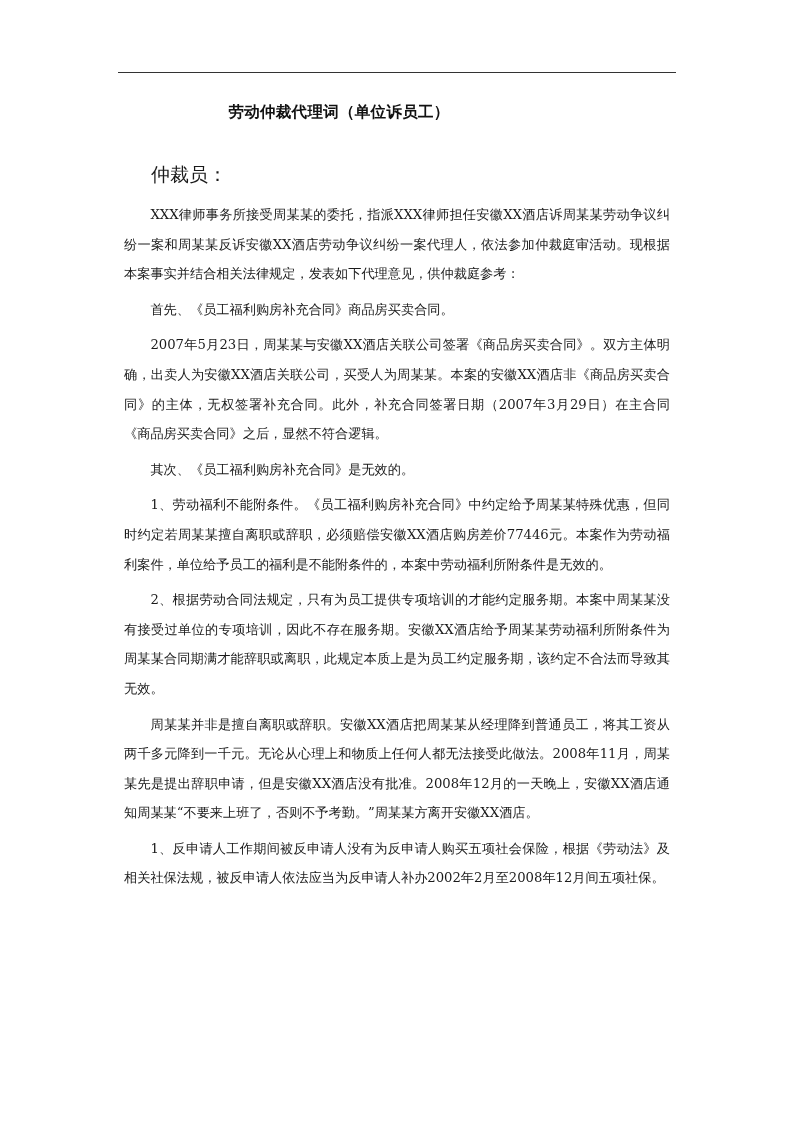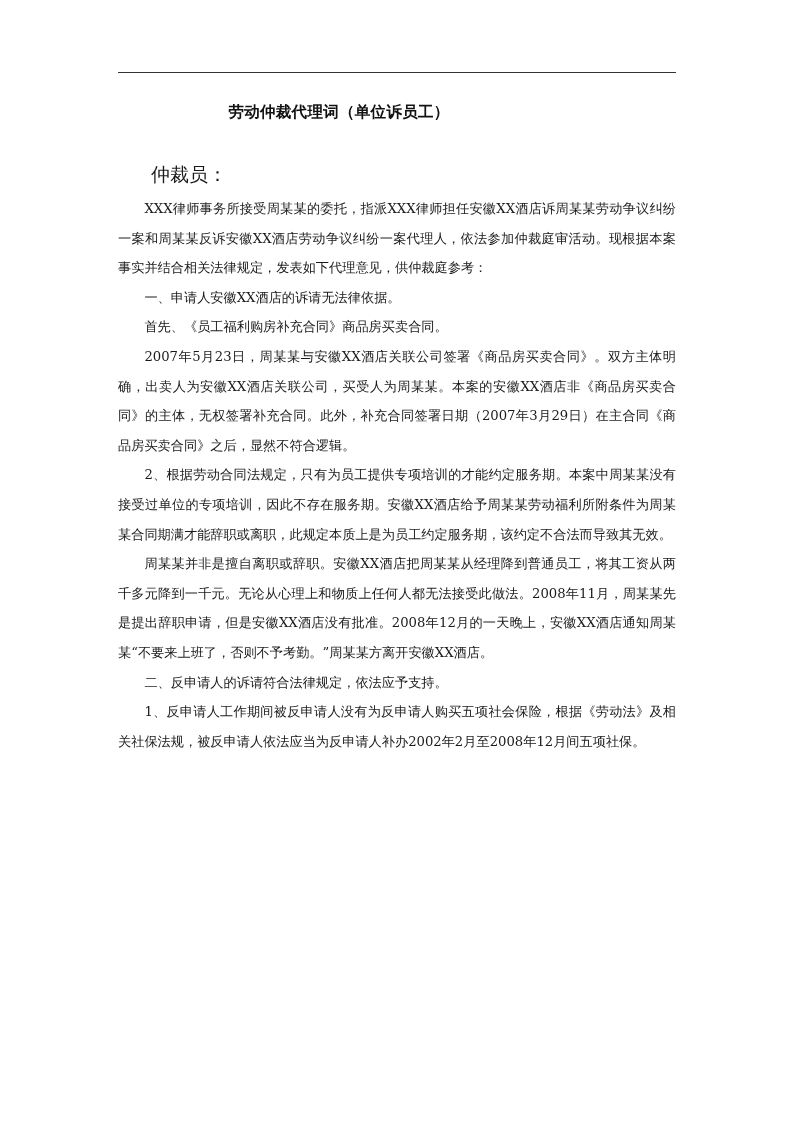--- a/index.html
+++ b/index.html
@@ -45,35 +45,35 @@
     .body {
       position: absolute;
       left: 118px;
       top: 194px;
       width: 558px;
       font-size: 13.2px;
       line-height: 29.6px;
       text-align: justify;
     }
     .para {
-      margin: 0;
+      margin: 6px;
       text-indent: 2em;
     }
   </style>
 </head>
 <body>
 
 <div class="header-rule"></div>
 
 <div class="doc-title">劳动仲裁代理词（单位诉员工）</div>
 
 <div class="salutation">仲裁员：</div>
 
 <div class="body">
   <p class="para">XXX律师事务所接受周某某的委托，指派XXX律师担任安徽XX酒店诉周某某劳动争议纠纷一案和周某某反诉安徽XX酒店劳动争议纠纷一案代理人，依法参加仲裁庭审活动。现根据本案事实并结合相关法律规定，发表如下代理意见，供仲裁庭参考：</p>
-  <p class="para">一、申请人安徽XX酒店的诉请无法律依据。</p>
   <p class="para">首先、《员工福利购房补充合同》商品房买卖合同。</p>
   <p class="para">2007年5月23日，周某某与安徽XX酒店关联公司签署《商品房买卖合同》。双方主体明确，出卖人为安徽XX酒店关联公司，买受人为周某某。本案的安徽XX酒店非《商品房买卖合同》的主体，无权签署补充合同。此外，补充合同签署日期（2007年3月29日）在主合同《商品房买卖合同》之后，显然不符合逻辑。</p>
+  <p class="para">其次、《员工福利购房补充合同》是无效的。</p>
+  <p class="para">1、劳动福利不能附条件。《员工福利购房补充合同》中约定给予周某某特殊优惠，但同时约定若周某某擅自离职或辞职，必须赔偿安徽XX酒店购房差价77446元。本案作为劳动福利案件，单位给予员工的福利是不能附条件的，本案中劳动福利所附条件是无效的。</p>
   <p class="para">2、根据劳动合同法规定，只有为员工提供专项培训的才能约定服务期。本案中周某某没有接受过单位的专项培训，因此不存在服务期。安徽XX酒店给予周某某劳动福利所附条件为周某某合同期满才能辞职或离职，此规定本质上是为员工约定服务期，该约定不合法而导致其无效。</p>
   <p class="para">周某某并非是擅自离职或辞职。安徽XX酒店把周某某从经理降到普通员工，将其工资从两千多元降到一千元。无论从心理上和物质上任何人都无法接受此做法。2008年11月，周某某先是提出辞职申请，但是安徽XX酒店没有批准。2008年12月的一天晚上，安徽XX酒店通知周某某“不要来上班了，否则不予考勤。”周某某方离开安徽XX酒店。</p>
-  <p class="para">二、反申请人的诉请符合法律规定，依法应予支持。</p>
   <p class="para">1、反申请人工作期间被反申请人没有为反申请人购买五项社会保险，根据《劳动法》及相关社保法规，被反申请人依法应当为反申请人补办2002年2月至2008年12月间五项社保。</p>
 </div>
 
 </body></html>

